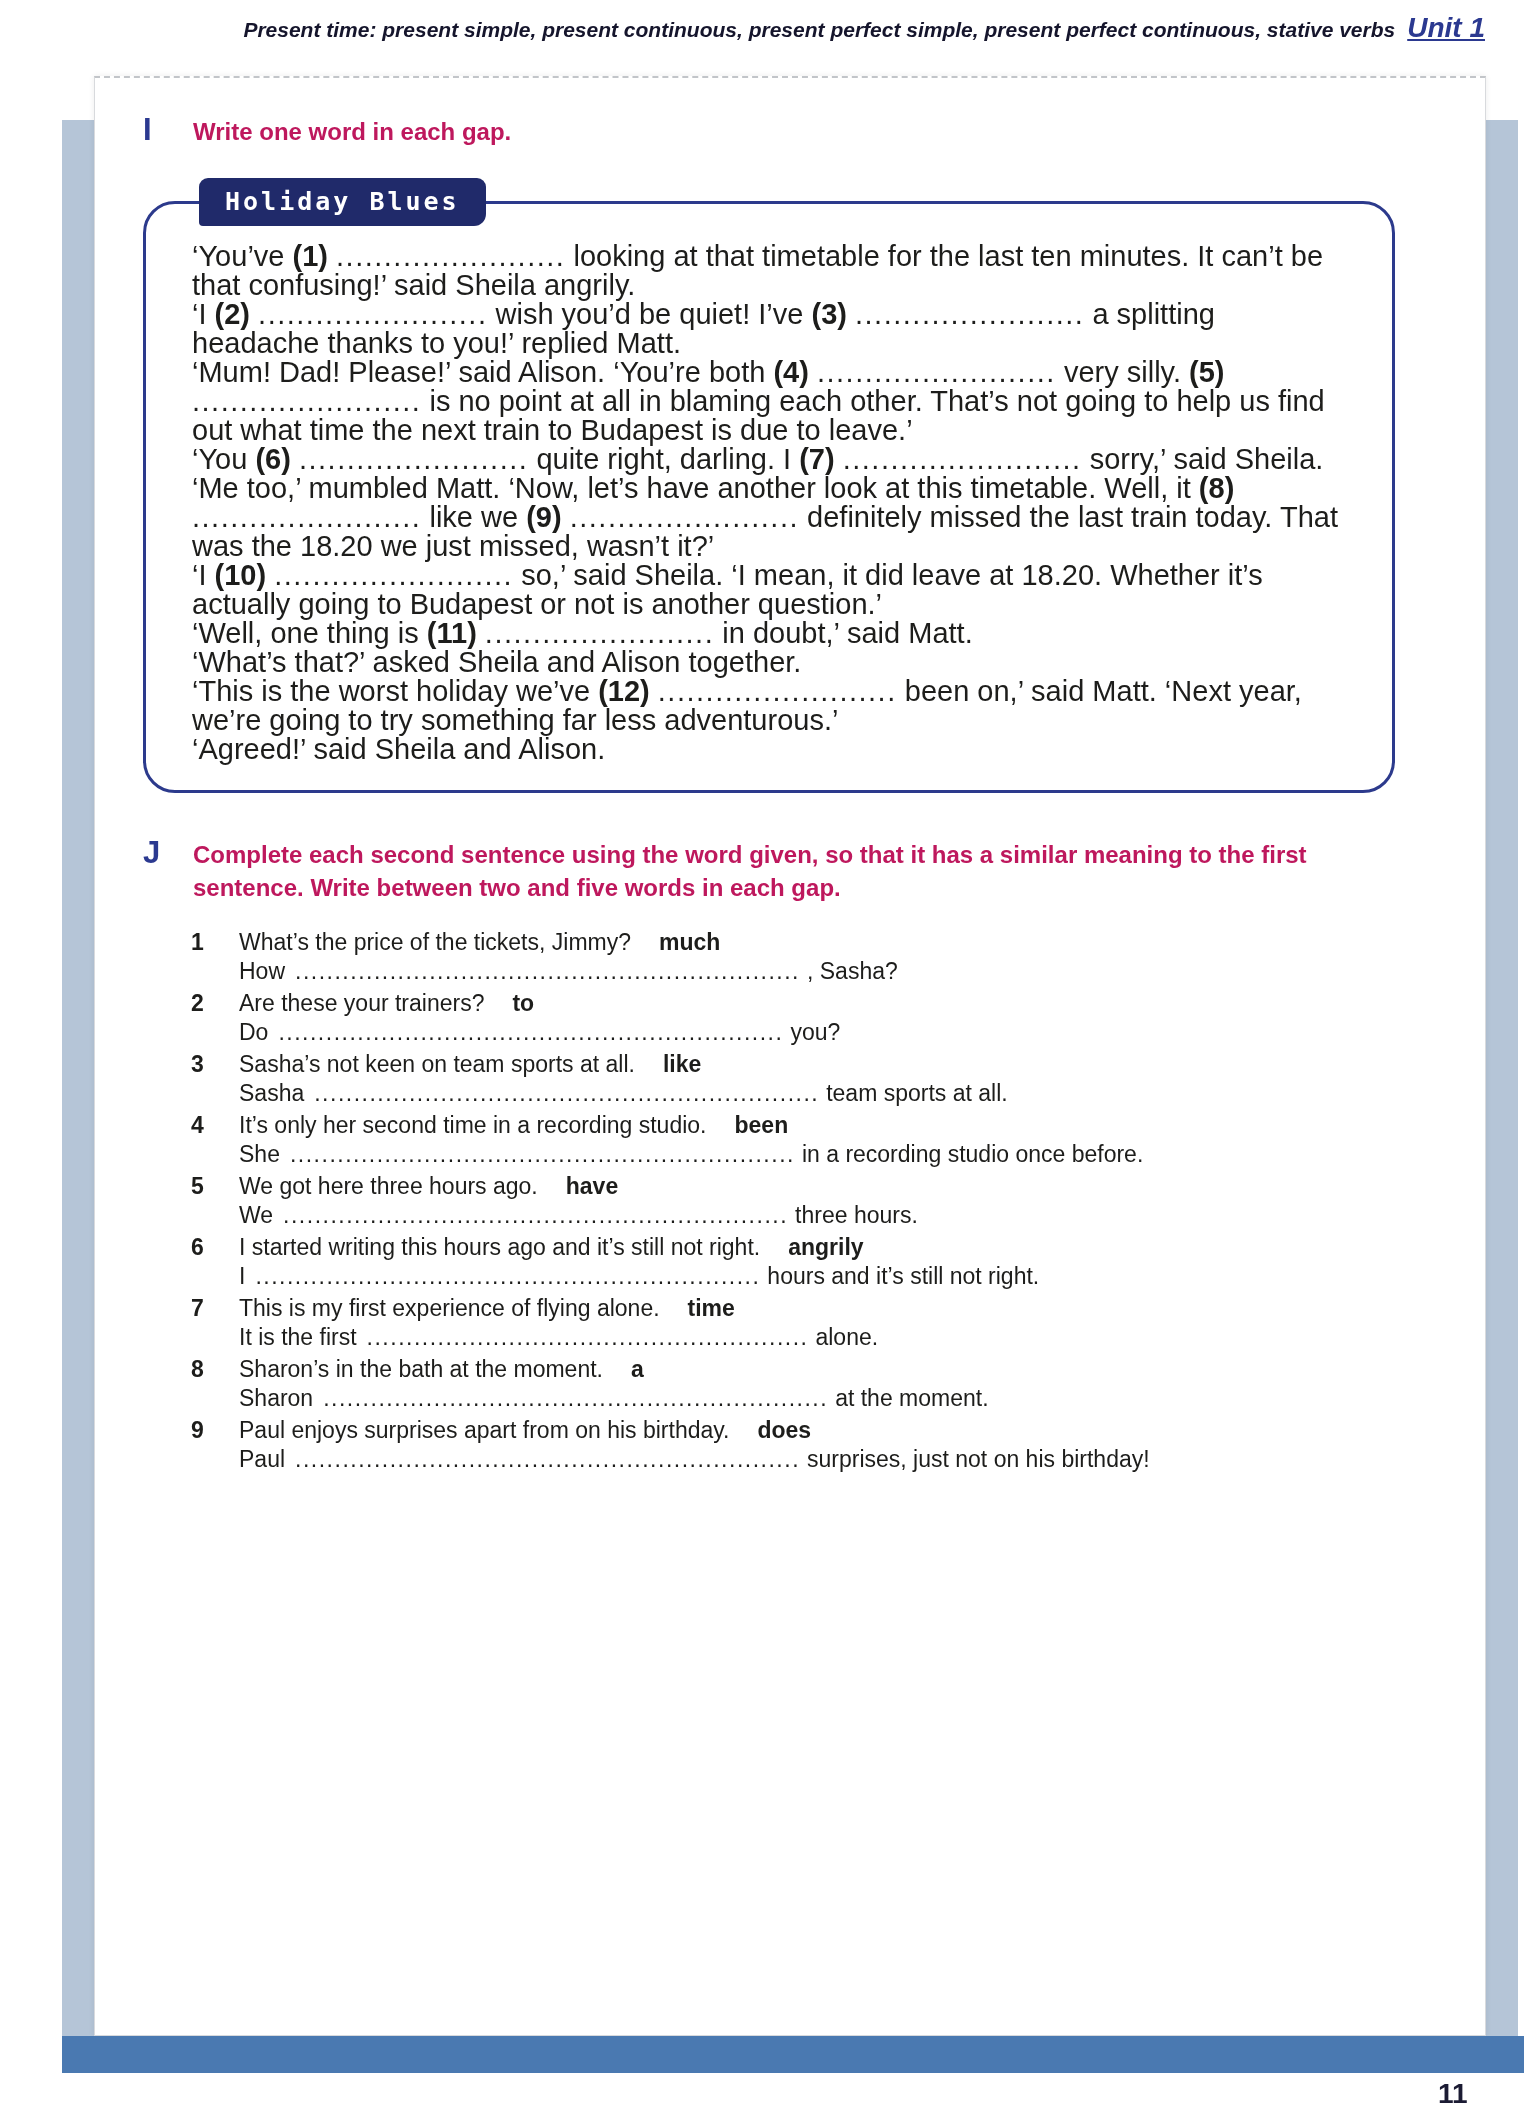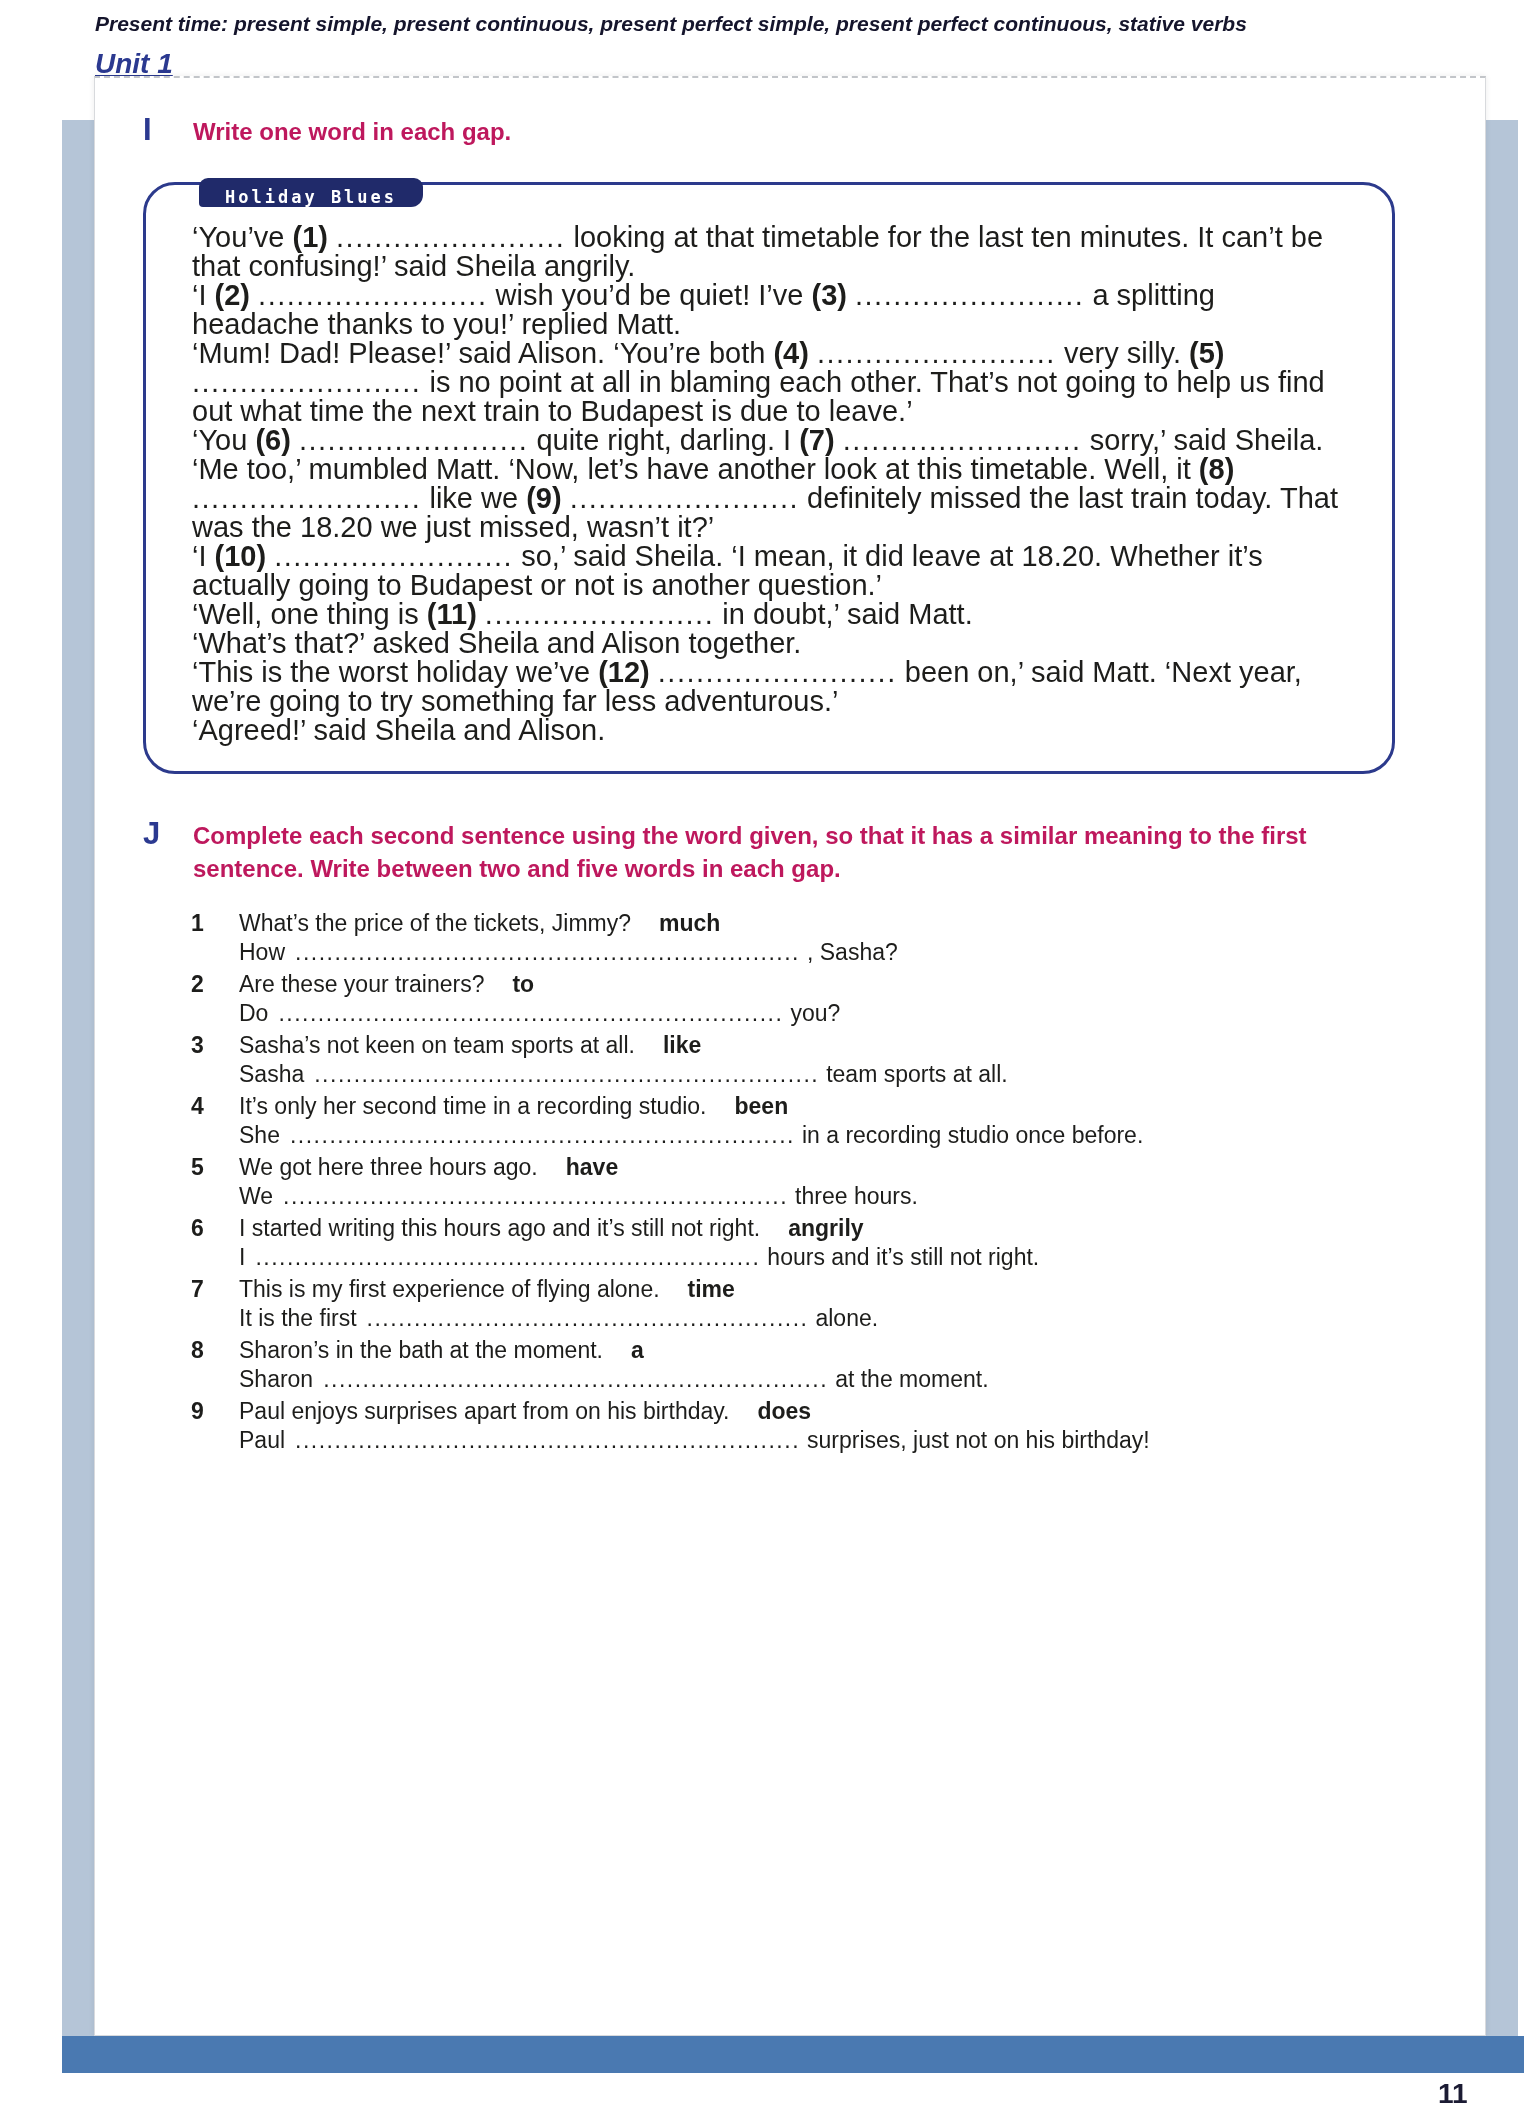--- a/index.html
+++ b/index.html
@@ -6,21 +6,21 @@
   html, body { margin: 0; padding: 0; }
   body {
     width: 1537px; height: 2113px;
     background: #ffffff;
     font-family: "Liberation Sans", sans-serif;
     color: #1d1d1b;
     position: relative;
     overflow: hidden;
   }
   .header { position: absolute; top: 12px; left: 95px; width: 1390px;
-            display: flex; justify-content: flex-end; align-items: baseline; gap: 12px; flex-direction: column; }
+            display: flex; justify-content: flex-end; align-items: baseline; gap: 12px; }
   .header-title { font-style: italic; font-weight: bold; font-size: 21px; color: #15152c; }
   .header-unit  { font-style: italic; font-weight: bold; font-size: 28px; color: #2b3990; text-decoration: underline; }
 
   .stripe { position: absolute; top: 120px; width: 32px; height: 1916px; background: #b5c5d7; }
   .stripe.left  { left: 62px; }
   .stripe.right { left: 1486px; }
 
   .card { position: absolute; left: 94px; top: 76px; width: 1392px; height: 1960px;
           background: #ffffff;
           border: 1px solid #d8dadd; border-top: 2px dashed #c2c5c9;
@@ -30,22 +30,22 @@
   .section-head { display: flex; align-items: flex-start; }
   .section-letter { flex: 0 0 50px; font-size: 31px; font-weight: bold; color: #2b3990;
                     line-height: 1; padding-top: 2px; }
   .section-instruction { flex: 1; max-width: 1150px; font-size: 24px; font-weight: bold;
                          color: #be185d; line-height: 1.35; padding-top: 4px; }
 
   .badge { display: inline-block; position: relative; z-index: 2;
            margin: 30px 0 0 56px;
            background: #202a6a; color: #ffffff;
            font-family: "DejaVu Sans Mono", monospace; font-weight: bold;
-           font-size: 17px; letter-spacing: 3px;
-           padding: 9px 26px 0; border-radius: 9px 9px 12px 4px; }
+           font-size: 25px; letter-spacing: 3px;
+           padding: 9px 26px 10px; border-radius: 9px 9px 12px 4px; }
 
   .passage-box { position: relative; z-index: 1; margin-top: -25px;
                  width: 1252px;
                  border: 3px solid #2c3a8c; border-radius: 32px;
                  padding: 38px 46px 26px;
                  font-size: 29px; line-height: 29px; color: #1d1d1b; }
   .passage-box p { margin: 0; }
   .bnum { font-weight: bold; }
   .dots { letter-spacing: 1.5px; }
 

